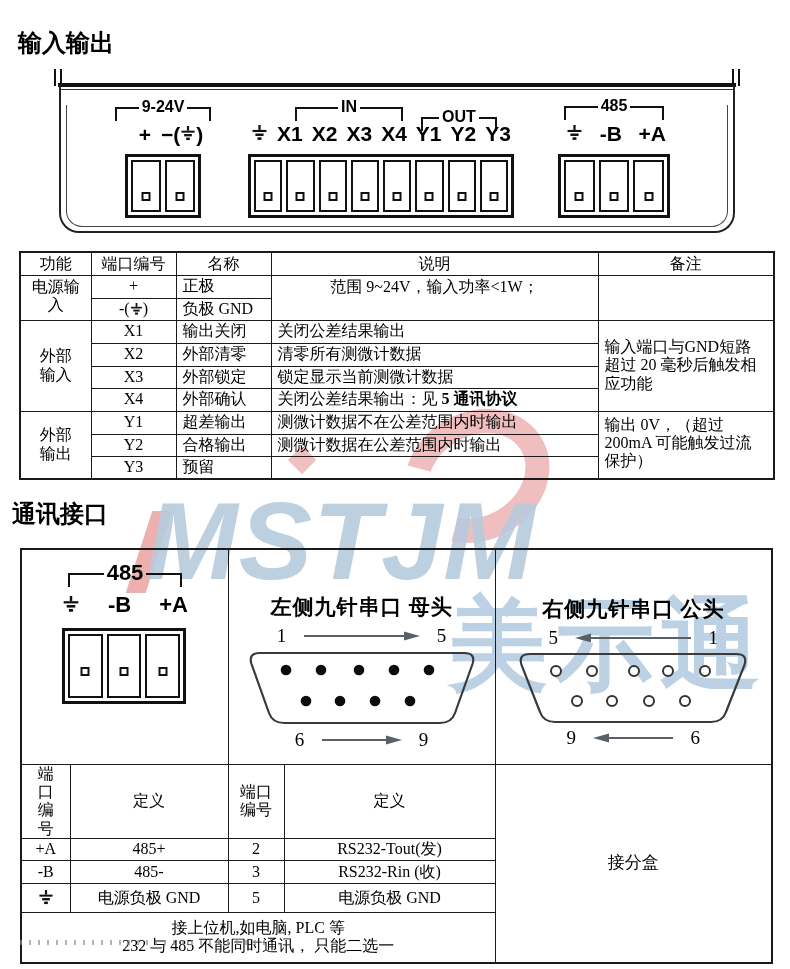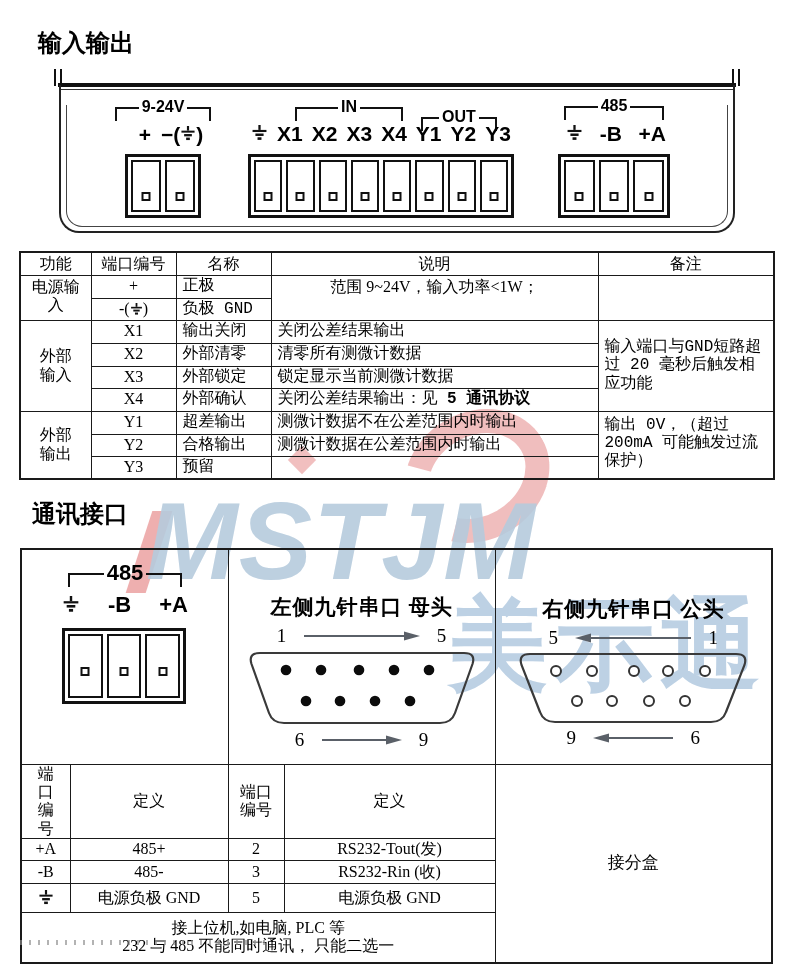--- a/index.html
+++ b/index.html
@@ -14,21 +14,21 @@
               opacity:.5;transform:skewX(-18deg);}
   .wm-sparkle{left:292px;top:450px;width:20px;height:20px;background:#e07070;
               opacity:.45;transform:rotate(45deg);}
   .wm-ring{left:402px;top:412px;width:150px;height:128px;border:24px solid #e07070;
            border-left-color:transparent;border-radius:50%;opacity:.45;
            transform:rotate(-30deg);box-sizing:border-box;}
   .wm-cjk{left:448px;top:596px;font-family:"Liberation Serif",serif;font-weight:bold;
           font-size:100px;line-height:1;letter-spacing:6px;color:#adc6de;opacity:.8;}
   
   .layer{position:absolute;inset:0;z-index:1;}
-  .sec-title{position:absolute;font-size:24px;font-weight:bold;line-height:1.1;margin-left:20px;}
+  .sec-title{position:absolute;font-size:24px;font-weight:bold;line-height:1.1;}
   
   .panel{position:absolute;left:58px;top:70px;width:678px;height:163px;}
   .p-topline{position:absolute;left:0;right:0;top:13px;height:4px;background:#111;}
   .p-topline2{position:absolute;left:2px;right:2px;top:19px;height:1px;background:#333;}
   .p-body{position:absolute;left:1px;right:1px;top:15px;bottom:0;
           border-left:2px solid #222;border-right:2px solid #222;border-bottom:2px solid #222;
           border-radius:0 0 20px 20px;}
   .p-body-inner{position:absolute;left:5px;right:5px;top:20px;bottom:4px;
           border-left:1px solid #444;border-right:1px solid #444;border-bottom:1px solid #444;
           border-radius:0 0 16px 16px;}
@@ -46,21 +46,21 @@
   .tcell{flex:1;border:2px solid #111;position:relative;}
   .tsq{position:absolute;left:50%;bottom:9px;transform:translateX(-50%);
        width:9px;height:9px;border:2px solid #111;box-sizing:border-box;background:#fff;}
   .tsq.mid{bottom:20px;}
   .gnd{display:inline-block;vertical-align:middle;}
   
   table{border-collapse:collapse;table-layout:fixed;}
   .dtable{position:absolute;border:2px solid #1a1a1a;}
   .dtable td,.dtable th{border:1px solid #1a1a1a;font-size:16px;font-weight:normal;
       text-align:center;vertical-align:middle;padding:0 10px;overflow:hidden;line-height:1.15;}
-  .dtable .left{text-align:left;padding-left:6px;font-family:Liberation Mono, monospace;}
+  .dtable .left{text-align:left;padding-left:6px;}
   .dtable .vtop{vertical-align:top;padding-top:2px;}
   .prewrap{white-space:pre-line;}
   .bold{font-weight:bold;}
   
   .relcell{position:relative;}
   .db9cell{vertical-align:top;}
   .db9{display:flex;flex-direction:column;align-items:center;}
   .db9-title{margin-top:32px;font-size:21px;font-weight:bold;letter-spacing:1px;}
   .pinrow{display:flex;align-items:center;margin-top:6px;font-size:19px;}
   .pinrow .num{width:16px;text-align:center;}

